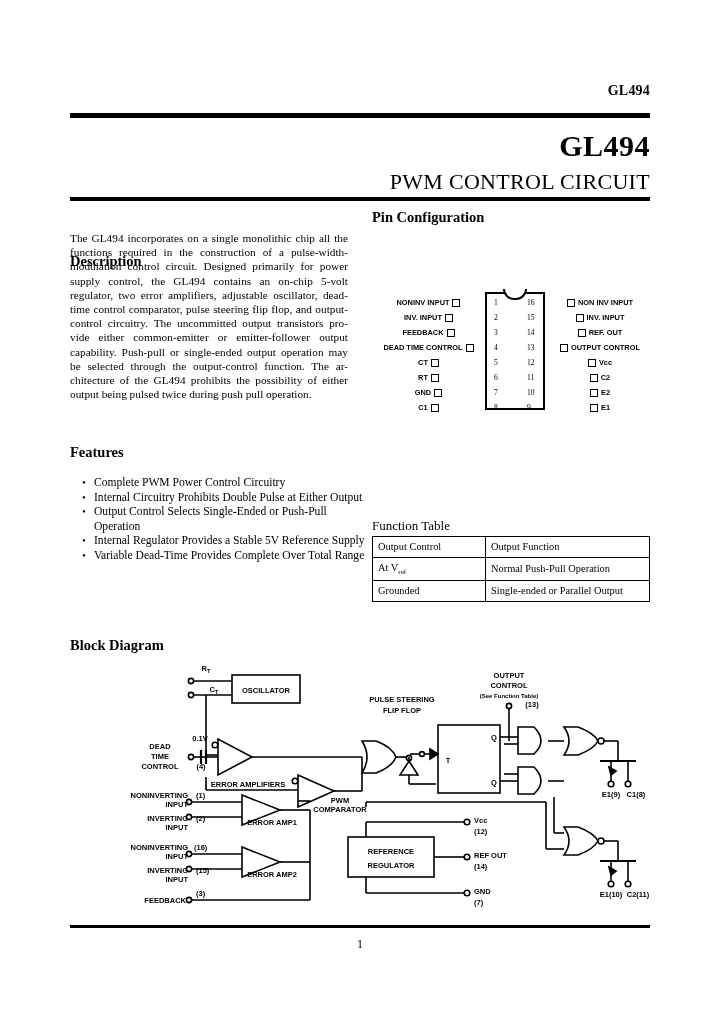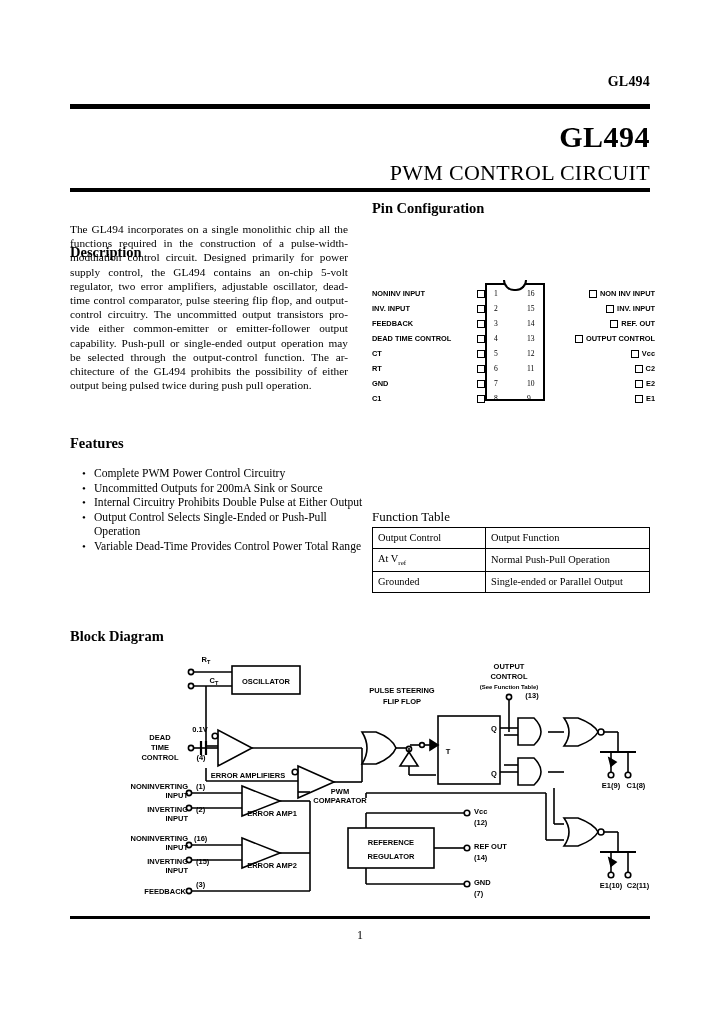--- a/index.html
+++ b/index.html
@@ -10,21 +10,21 @@
   body {
     width: 720px;
     height: 1012px;
     position: relative;
     font-family: "Liberation Serif", serif;
     color: #000;
     overflow: hidden;
   }
   .page {
     position: absolute;
-    left: 0; top: 0;
+    left: 0; top: 9px;
     width: 720px;
     height: 824px;
   }
 
   
   .hdr-code {
     position: absolute;
     right: 70px;
     top: 74px;
     font-family: "Liberation Serif", serif;
@@ -136,25 +136,25 @@
     height: 14px;
     font-size: 7.4px;
     font-family: "Liberation Sans", sans-serif;
     font-weight: bold;
     white-space: nowrap;
     display: flex;
     align-items: center;
   }
   .pin-row.left {
     left: 0; width: 113px;
-    justify-content: space-between;
+    justify-content: center;
   }
   .pin-row.right {
     left: 173px; width: 110px;
-    justify-content: flex-end;
+    justify-content: center;
   }
   .pin-lbl { line-height: 1; }
   .pin-pad {
     width: 8px; height: 8px;
     border: 1.6px solid #000;
     background: #fff;
     box-sizing: border-box;
     flex: none;
   }
   .pin-row.left .pin-pad { margin-left: 3px; }
@@ -218,24 +218,24 @@
   <div class="title-main">GL494</div>
   <div class="title-sub">PWM CONTROL CIRCUIT</div>
   <div class="rule-title"></div>
 
   <div class="sec-h" id="desc-head">Description</div>
   <div id="desc-body">The GL494 incorporates on a single monolithic chip all the functions required in the construction of a pulse-width-modulation control circuit. Designed primarily for power supply control, the GL494 contains an on-chip 5-volt regulator, two error amplifiers, adjustable oscillator, dead-time control comparator, pulse steering flip flop, and output-control circuitry. The uncommitted output transistors pro-vide either common-emitter or emitter-follower output capability. Push-pull or single-ended output operation may be selected through the output-control function. The ar-chitecture of the GL494 prohibits the possibility of either output being pulsed twice during push pull operation.</div>
 
   <div class="sec-h" id="feat-head">Features</div>
   <ul id="feat-list">
     <li>Complete PWM Power Control Circuitry</li>
-    <li>Uncommitted Outputs for 200mA Sink or Source</li>
     <li>Internal Circuitry Prohibits Double Pulse at Either Output</li>
     <li>Output Control Selects Single-Ended or Push-Pull Operation</li>
-    <li>Variable Dead-Time Provides Control Power Total Range</li>
+    <li>Internal Regulator Provides a Stable 5V Reference Supply</li>
+    <li>Variable Dead-Time Provides Complete Over Total Range</li>
   </ul>
 
   <div class="sec-h" id="pin-head">Pin Configuration</div>
   <div id="pinwrap">
     <div class="pin-body"></div>
     <div class="pin-notch"></div>
 
     <div class="pin-row left" style="top:12px">
       <span class="pin-lbl">NONINV INPUT</span>
       <span class="pin-pad"></span>

